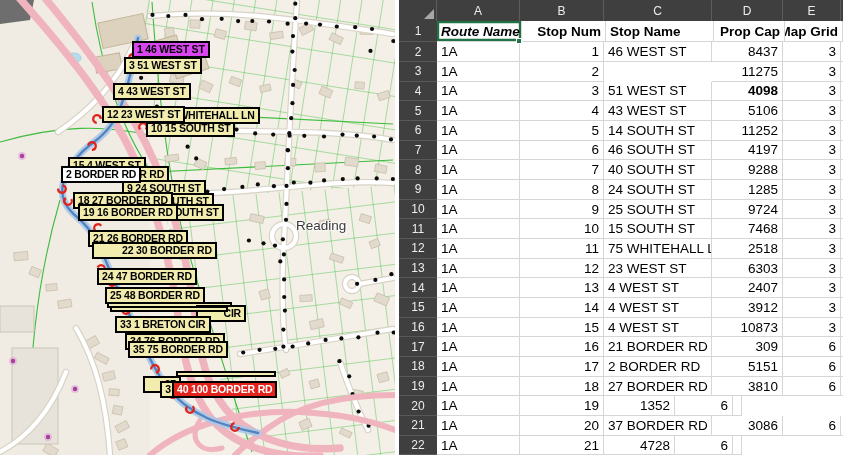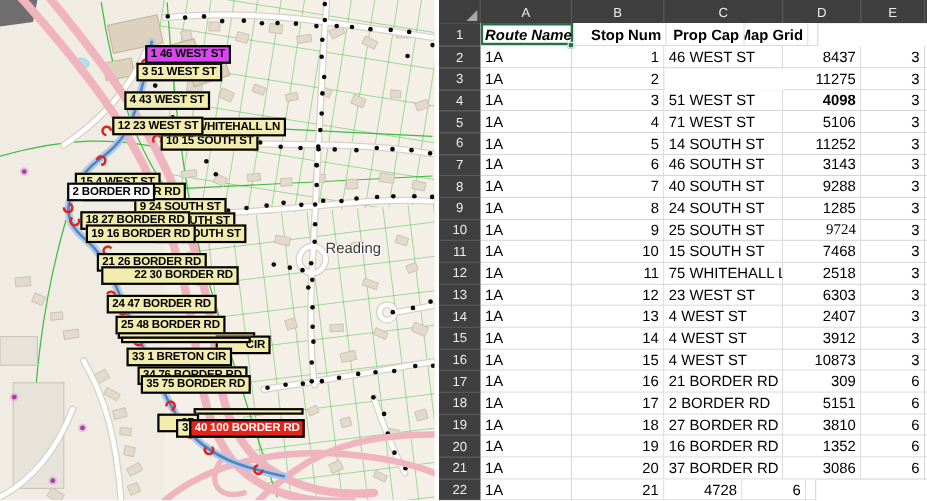--- a/index.html
+++ b/index.html
@@ -366,20 +366,21 @@
         <div class="chcell" style="width: 71px;">D</div>
         <div class="chcell" style="width: 58px;">E</div>
         <div class="chcell" style="width: 4px;"></div>
       </div>
     <div id="rows">
         <div class="srow hdr">
           <div class="rhead">1</div>
           <div class="fillhandle" style="left: 117px; top: 17px;"></div>
           <div class="cell selcell" style="width: 85px; font-style: italic;">Route Name</div>
           <div class="cell al-r" style="width: 84px;">Stop Num</div>
+          <div class="cell" style="width: 108px;">Stop Name</div>
           <div class="cell al-r" style="width: 71px;">Prop Cap</div>
           <div class="cell al-r" style="width: 58px;">Map Grid</div>
           <div class="cell" style="width: 4px;"></div>
         </div>
         <div class="srow">
           <div class="rhead">2</div>
           <div class="cell" style="width: 83px;">1A</div>
           <div class="cell al-r" style="width: 84px;">1</div>
           <div class="cell" style="width: 108px;">46 WEST ST</div>
           <div class="cell al-r" style="width: 71px;">8437</div>
@@ -401,40 +402,40 @@
           <div class="cell al-r" style="width: 84px;">3</div>
           <div class="cell" style="width: 108px;">51 WEST ST</div>
           <div class="cell al-r" style="width: 71px; font-weight: bold;">4098</div>
           <div class="cell al-r" style="width: 58px;">3</div>
           <div class="cell" style="width: 4px;"></div>
         </div>
         <div class="srow">
           <div class="rhead">5</div>
           <div class="cell" style="width: 83px;">1A</div>
           <div class="cell al-r" style="width: 84px;">4</div>
-          <div class="cell" style="width: 108px;">71 WEST ST</div>
+          <div class="cell" style="width: 108px;">43 WEST ST</div>
           <div class="cell al-r" style="width: 71px;">5106</div>
           <div class="cell al-r" style="width: 58px;">3</div>
           <div class="cell" style="width: 4px;"></div>
         </div>
         <div class="srow">
           <div class="rhead">6</div>
           <div class="cell" style="width: 83px;">1A</div>
           <div class="cell al-r" style="width: 84px;">5</div>
           <div class="cell" style="width: 108px;">14 SOUTH ST</div>
           <div class="cell al-r" style="width: 71px;">11252</div>
           <div class="cell al-r" style="width: 58px;">3</div>
           <div class="cell" style="width: 4px;"></div>
         </div>
         <div class="srow">
           <div class="rhead">7</div>
           <div class="cell" style="width: 83px;">1A</div>
           <div class="cell al-r" style="width: 84px;">6</div>
           <div class="cell" style="width: 108px;">46 SOUTH ST</div>
-          <div class="cell al-r" style="width: 71px;">3143</div>
+          <div class="cell al-r" style="width: 71px;">4197</div>
           <div class="cell al-r" style="width: 58px;">3</div>
           <div class="cell" style="width: 4px;"></div>
         </div>
         <div class="srow">
           <div class="rhead">8</div>
           <div class="cell" style="width: 83px;">1A</div>
           <div class="cell al-r" style="width: 84px;">7</div>
           <div class="cell" style="width: 108px;">40 SOUTH ST</div>
           <div class="cell al-r" style="width: 71px;">9288</div>
           <div class="cell al-r" style="width: 58px;">3</div>
@@ -447,21 +448,21 @@
           <div class="cell" style="width: 108px;">24 SOUTH ST</div>
           <div class="cell al-r" style="width: 71px;">1285</div>
           <div class="cell al-r" style="width: 58px;">3</div>
           <div class="cell" style="width: 4px;"></div>
         </div>
         <div class="srow">
           <div class="rhead">10</div>
           <div class="cell" style="width: 83px;">1A</div>
           <div class="cell al-r" style="width: 84px;">9</div>
           <div class="cell" style="width: 108px;">25 SOUTH ST</div>
-          <div class="cell al-r" style="width: 71px; font-family: Liberation Serif, serif;">9724</div>
+          <div class="cell al-r" style="width: 71px;">9724</div>
           <div class="cell al-r" style="width: 58px;">3</div>
           <div class="cell" style="width: 4px;"></div>
         </div>
         <div class="srow">
           <div class="rhead">11</div>
           <div class="cell" style="width: 83px;">1A</div>
           <div class="cell al-r" style="width: 84px;">10</div>
           <div class="cell" style="width: 108px;">15 SOUTH ST</div>
           <div class="cell al-r" style="width: 71px; text-align: right;">7468</div>
           <div class="cell al-r" style="width: 58px;">3</div>
@@ -536,21 +537,20 @@
           <div class="cell al-r" style="width: 84px;">18</div>
           <div class="cell" style="width: 108px;">27 BORDER RD</div>
           <div class="cell al-r" style="width: 71px;">3810</div>
           <div class="cell al-r" style="width: 58px;">6</div>
           <div class="cell" style="width: 4px;"></div>
         </div>
         <div class="srow">
           <div class="rhead">20</div>
           <div class="cell" style="width: 83px;">1A</div>
           <div class="cell al-r" style="width: 84px;">19</div>
-          <div class="cell" style="width: 108px;">16 BORDER RD</div>
           <div class="cell al-r" style="width: 71px;">1352</div>
           <div class="cell al-r" style="width: 58px;">6</div>
           <div class="cell" style="width: 4px;"></div>
         </div>
         <div class="srow">
           <div class="rhead">21</div>
           <div class="cell" style="width: 83px;">1A</div>
           <div class="cell al-r" style="width: 84px;">20</div>
           <div class="cell" style="width: 108px;">37 BORDER RD</div>
           <div class="cell al-r" style="width: 71px;">3086</div>

